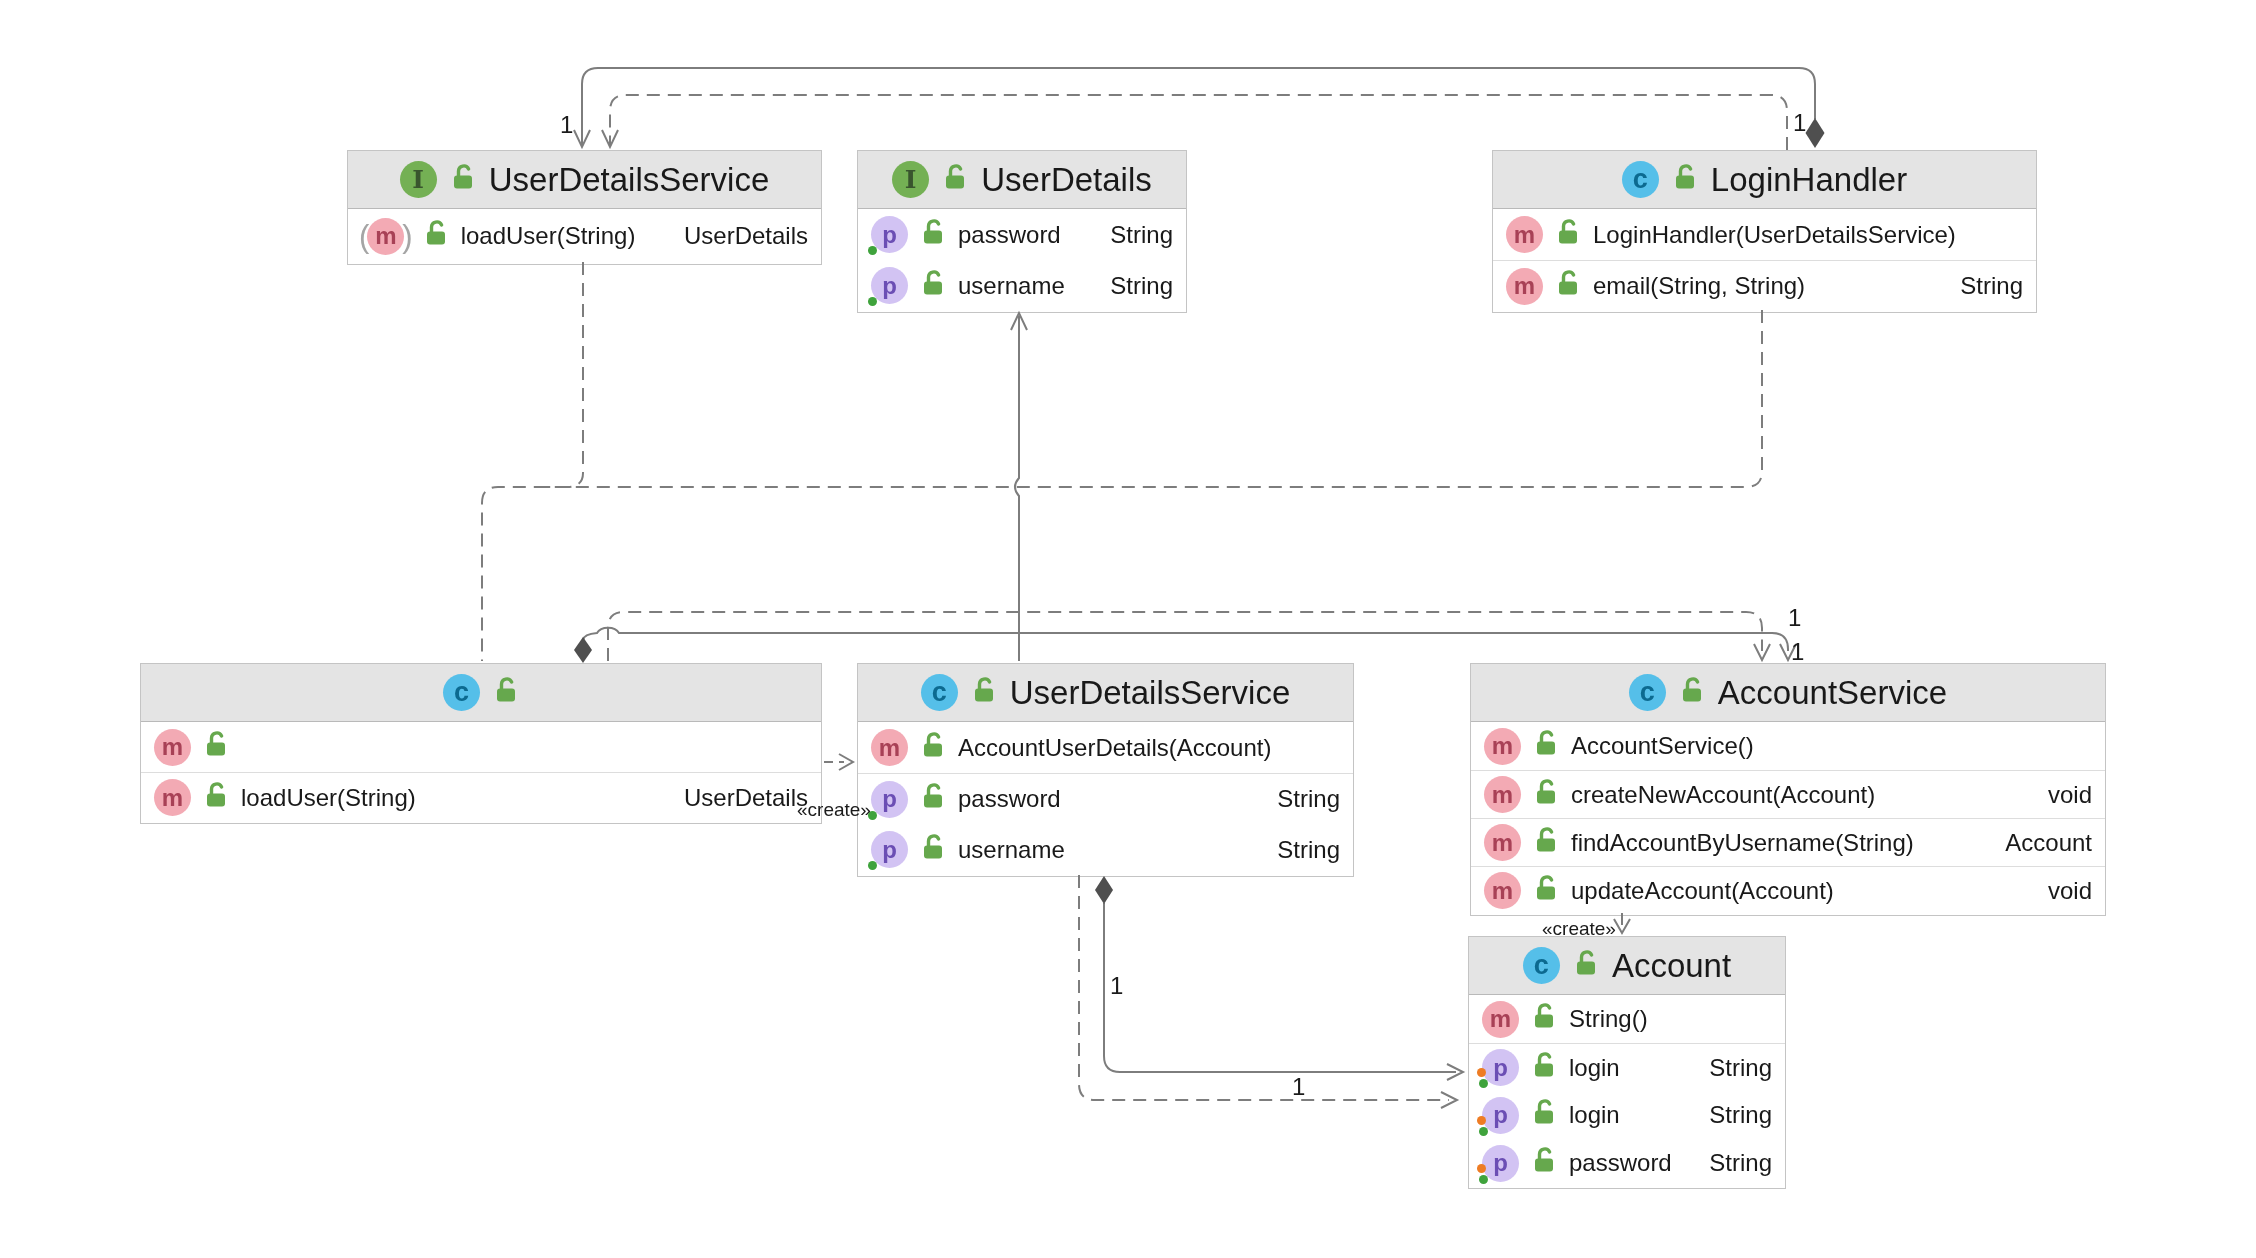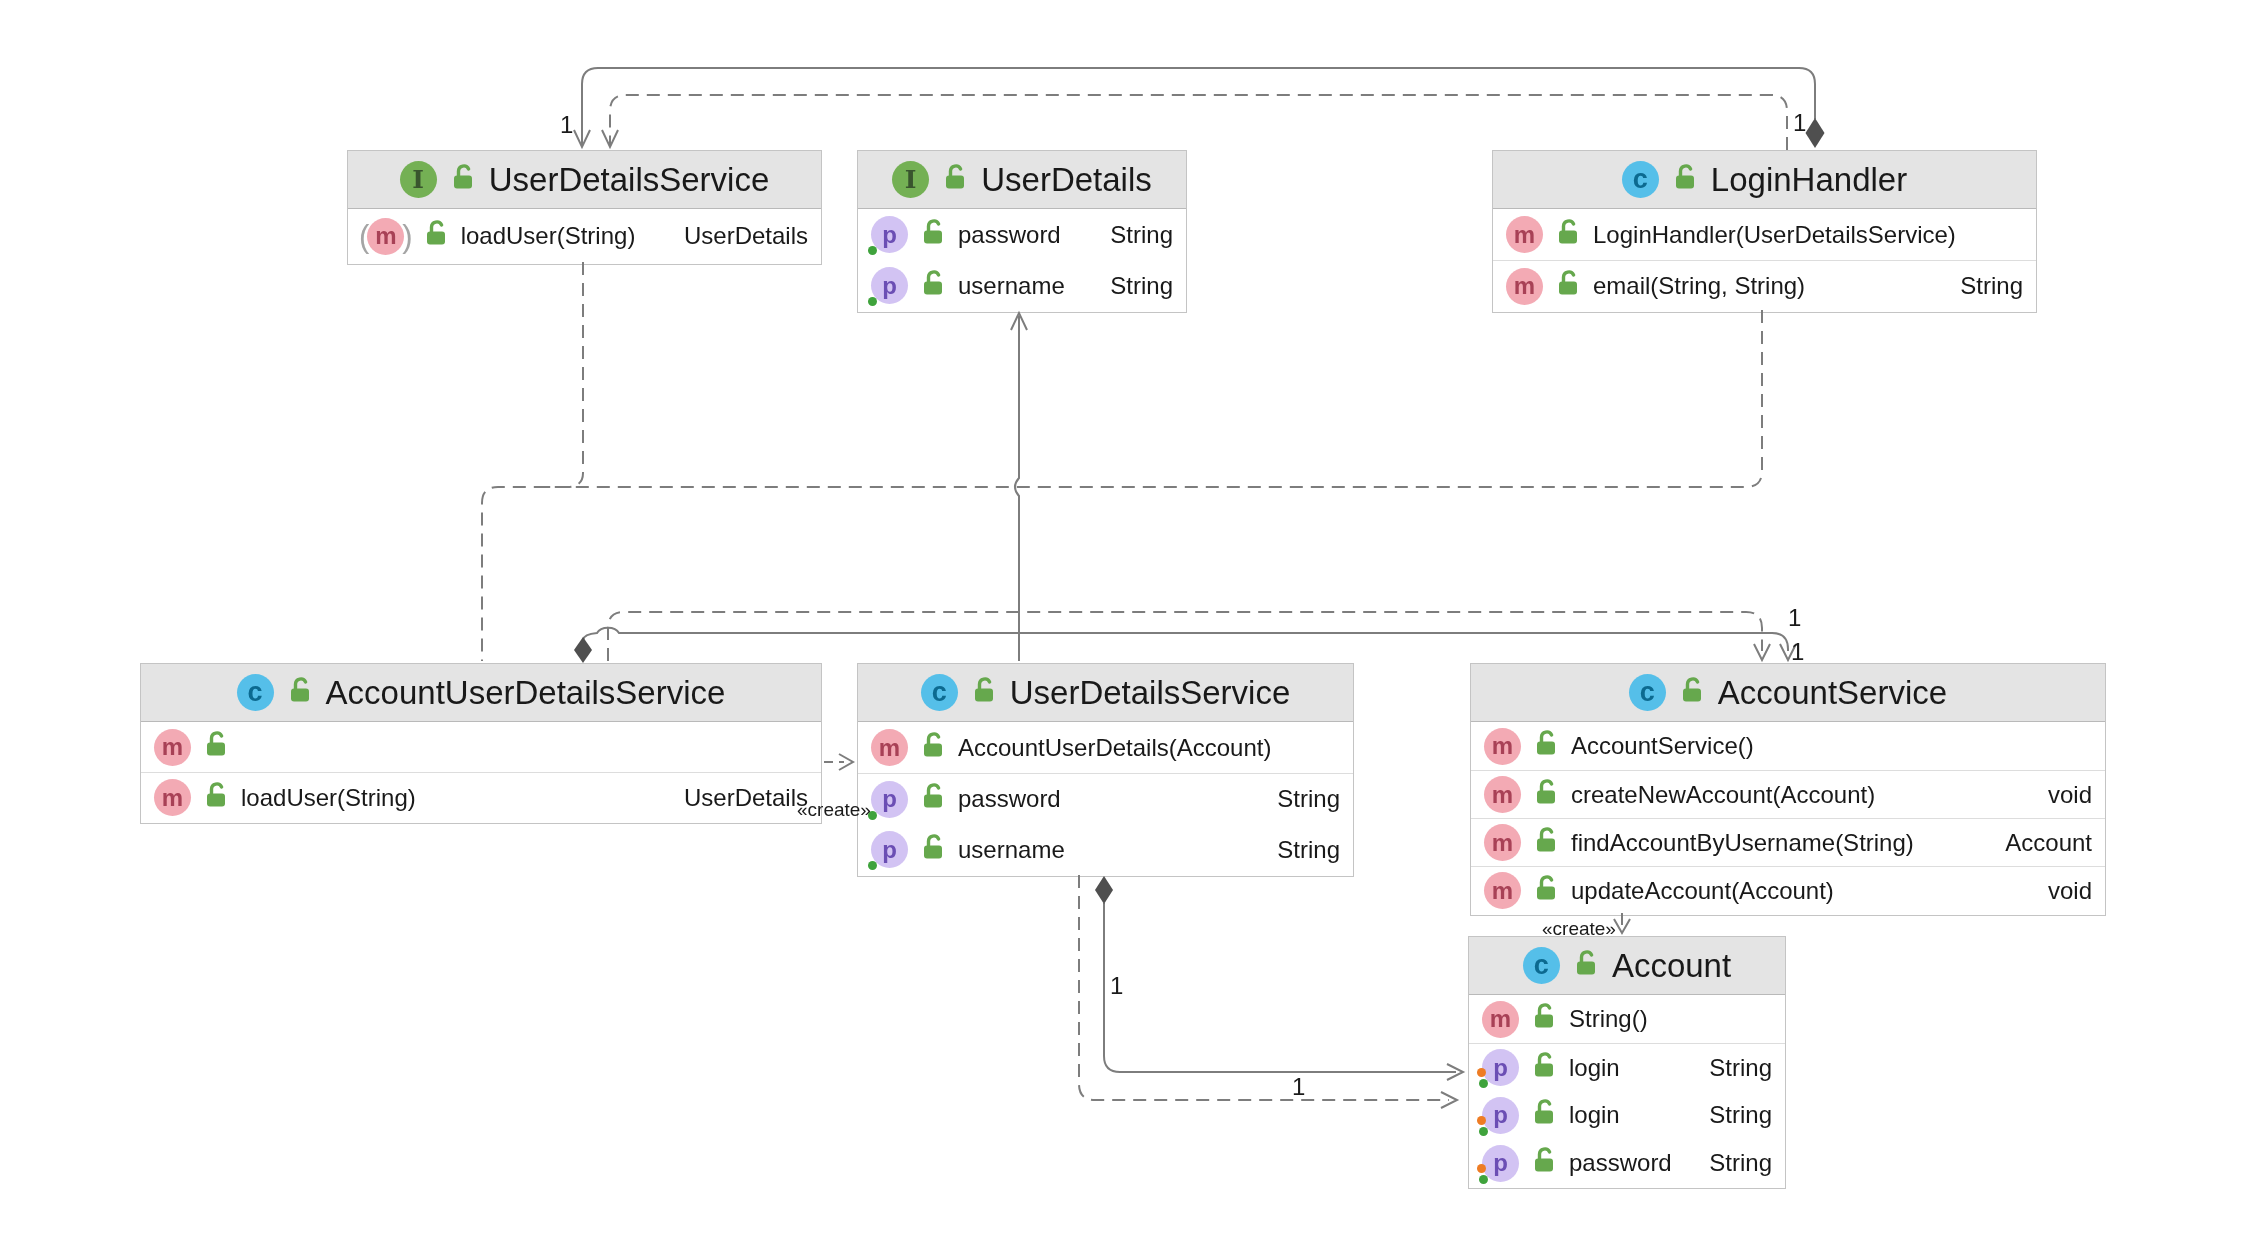--- a/index.html
+++ b/index.html
@@ -114,21 +114,20 @@
           <span class="mtype">String</span>
         </div>
       </div>
       <div class="uml-box" style="left: 140px; top: 663px; width: 682px; height: 161px;">
         <div class="uml-header">
           <span class="badge class">c</span>
           <span class="lockwrap"><svg class="lock" width="26" height="28" viewBox="0 0 26 28">
               <rect x="4" y="12.5" width="18" height="13" rx="3" fill="#66a84d"></rect>
               <path d="M 8.5 12.5 V 8.2 A 5.3 5.3 0 0 1 18.6 6" fill="none" stroke="#66a84d" stroke-width="3.4" stroke-linecap="round"></path>
             </svg></span>
-          <span class="title">AccountUserDetailsService</span>
         </div>
         <div class="row" style="height: 50px;">
           <span class="micon method">m</span>
           <span class="lockwrap"><svg class="lock" width="26" height="28" viewBox="0 0 26 28">
               <rect x="4" y="12.5" width="18" height="13" rx="3" fill="#66a84d"></rect>
               <path d="M 8.5 12.5 V 8.2 A 5.3 5.3 0 0 1 18.6 6" fill="none" stroke="#66a84d" stroke-width="3.4" stroke-linecap="round"></path>
             </svg></span>
         </div>
         <div class="row sep" style="height: 50px;">
           <span class="micon method">m</span>

